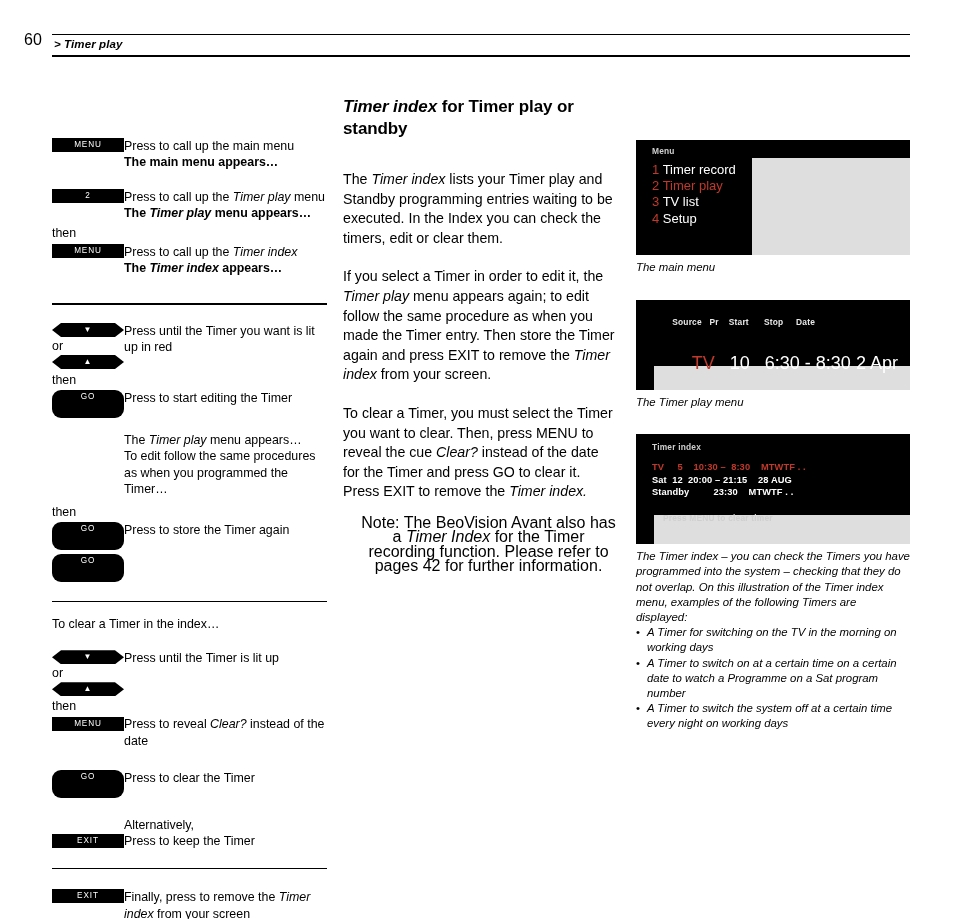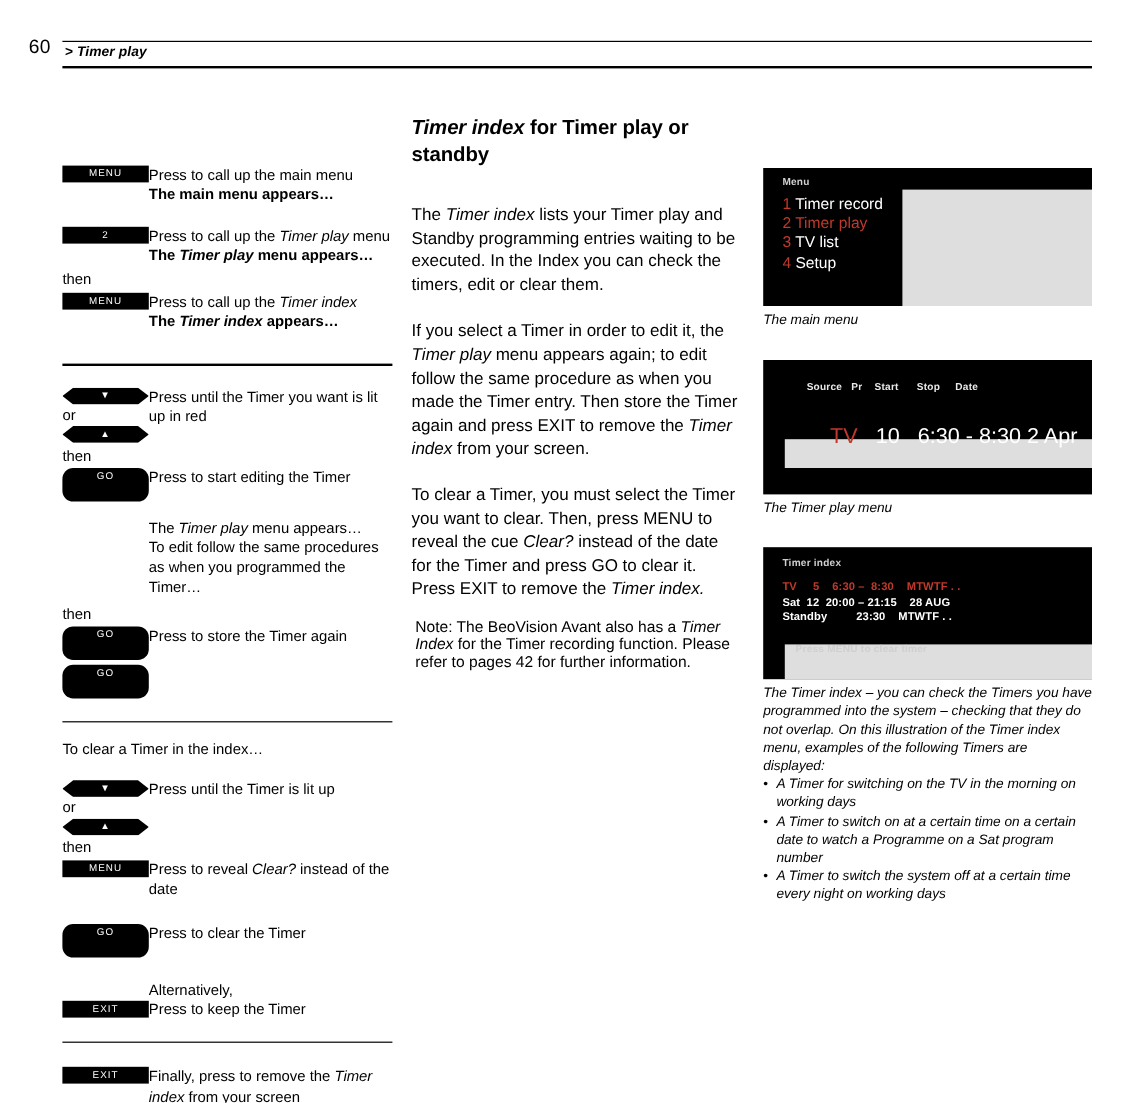--- a/index.html
+++ b/index.html
@@ -156,23 +156,24 @@
     letter-spacing: -.1px;
   }
   .headline i { font-style: italic; }
   .body-p {
     font-size: 14.2px;
     line-height: 19.6px;
     margin: 0 0 19px 0;
   }
   .body-p i { font-style: italic; }
   .note-p {
-    font-size: 13px;
+    font-size: 16px;
     line-height: 14.4px;
-    margin: 6px 0 0 3px;
+    margin: 6px 0 0 16px;
+    text-align: center;
   }
   .note-p i { font-style: italic; }
 
   
   .tv {
     position: relative;
     width: 274px;
     background: #000;
     overflow: hidden;
   }
@@ -441,40 +442,40 @@
       <div style="margin-top:6px;">
         <div class="menu-row"><span class="num">1</span> <span>Timer record</span></div>
         <div class="menu-row sel"><span class="num">2</span> <span>Timer play</span></div>
         <div class="menu-row"><span class="num">3</span> <span>TV list</span></div>
         <div class="menu-row"><span class="num">4</span> <span>Setup</span></div>
       </div>
     </div>
   </div>
   <div class="caption">The main menu</div>
 
-  <div class="tv" style="height:112px; margin-top:25px;">
+  <div class="tv" style="height:90px; margin-top:25px;">
     <div class="grey" style="left:18px; top:66px; width:256px; height:24px;"></div>
     <div class="osd" style="padding:7px 0 0 16px;">
       <div class="tp-head">
         <span>Source</span>&nbsp;&nbsp;&nbsp;<span>Pr</span>&nbsp;&nbsp;&nbsp;&nbsp;<span>Start</span>&nbsp;&nbsp;&nbsp;&nbsp;&nbsp;&nbsp;<span>Stop</span>&nbsp;&nbsp;&nbsp;&nbsp;&nbsp;<span>Date</span>
       </div>
       <div class="tp-row" style="margin-top:1px;">
         <span class="src">TV</span>&nbsp;&nbsp;&nbsp;<span>10</span>&nbsp;&nbsp;&nbsp;<span>6:30 -</span>&nbsp;<span>8:30</span>&nbsp;<span>2 Apr</span>&nbsp;&nbsp;&nbsp;<span>OK</span>
       </div>
 
     </div>
   </div>
   <div class="caption">The Timer play menu</div>
 
   <div class="tv" style="height:110px; margin-top:25px;">
     <div class="grey" style="left:18px; top:81px; width:256px; height:29px;"></div>
     <div class="osd" style="padding:8px 0 0 16px;">
       <div class="osd-title">Timer index</div>
       <div style="margin-top:9px;">
-        <div class="ti-row red"><span>TV</span>&nbsp;&nbsp;&nbsp;&nbsp;&nbsp;<span>5</span>&nbsp;&nbsp;&nbsp;&nbsp;<span>6:30 –</span>&nbsp;&nbsp;<span>8:30</span>&nbsp;&nbsp;&nbsp;&nbsp;<span>MTWTF . .</span></div>
+        <div class="ti-row red"><span>TV</span>&nbsp;&nbsp;&nbsp;&nbsp;&nbsp;<span>5</span>&nbsp;&nbsp;&nbsp;&nbsp;<span>10:30 –</span>&nbsp;&nbsp;<span>8:30</span>&nbsp;&nbsp;&nbsp;&nbsp;<span>MTWTF . .</span></div>
         <div class="ti-row"><span>Sat</span>&nbsp;&nbsp;<span>12</span>&nbsp;&nbsp;<span>20:00 –</span>&nbsp;<span>21:15</span>&nbsp;&nbsp;&nbsp;&nbsp;<span>28 AUG</span></div>
         <div class="ti-row"><span>Standby</span>&nbsp;&nbsp;&nbsp;&nbsp;&nbsp;&nbsp;&nbsp;&nbsp;&nbsp;<span>23:30</span>&nbsp;&nbsp;&nbsp;&nbsp;<span>MTWTF . .</span></div>
       </div>
       <div class="osd-hint" style="margin-top:14px;margin-left:11px;">Press MENU to clear timer</div>
     </div>
   </div>
 
   <div class="caption-block">The Timer index – you can check the Timers you have programmed into the system – checking that they do not overlap. On this illustration of the Timer index menu, examples of the following Timers are displayed:</div>
   <ul class="bullets">
     <li>A Timer for switching on the TV in the morning on working days</li>

